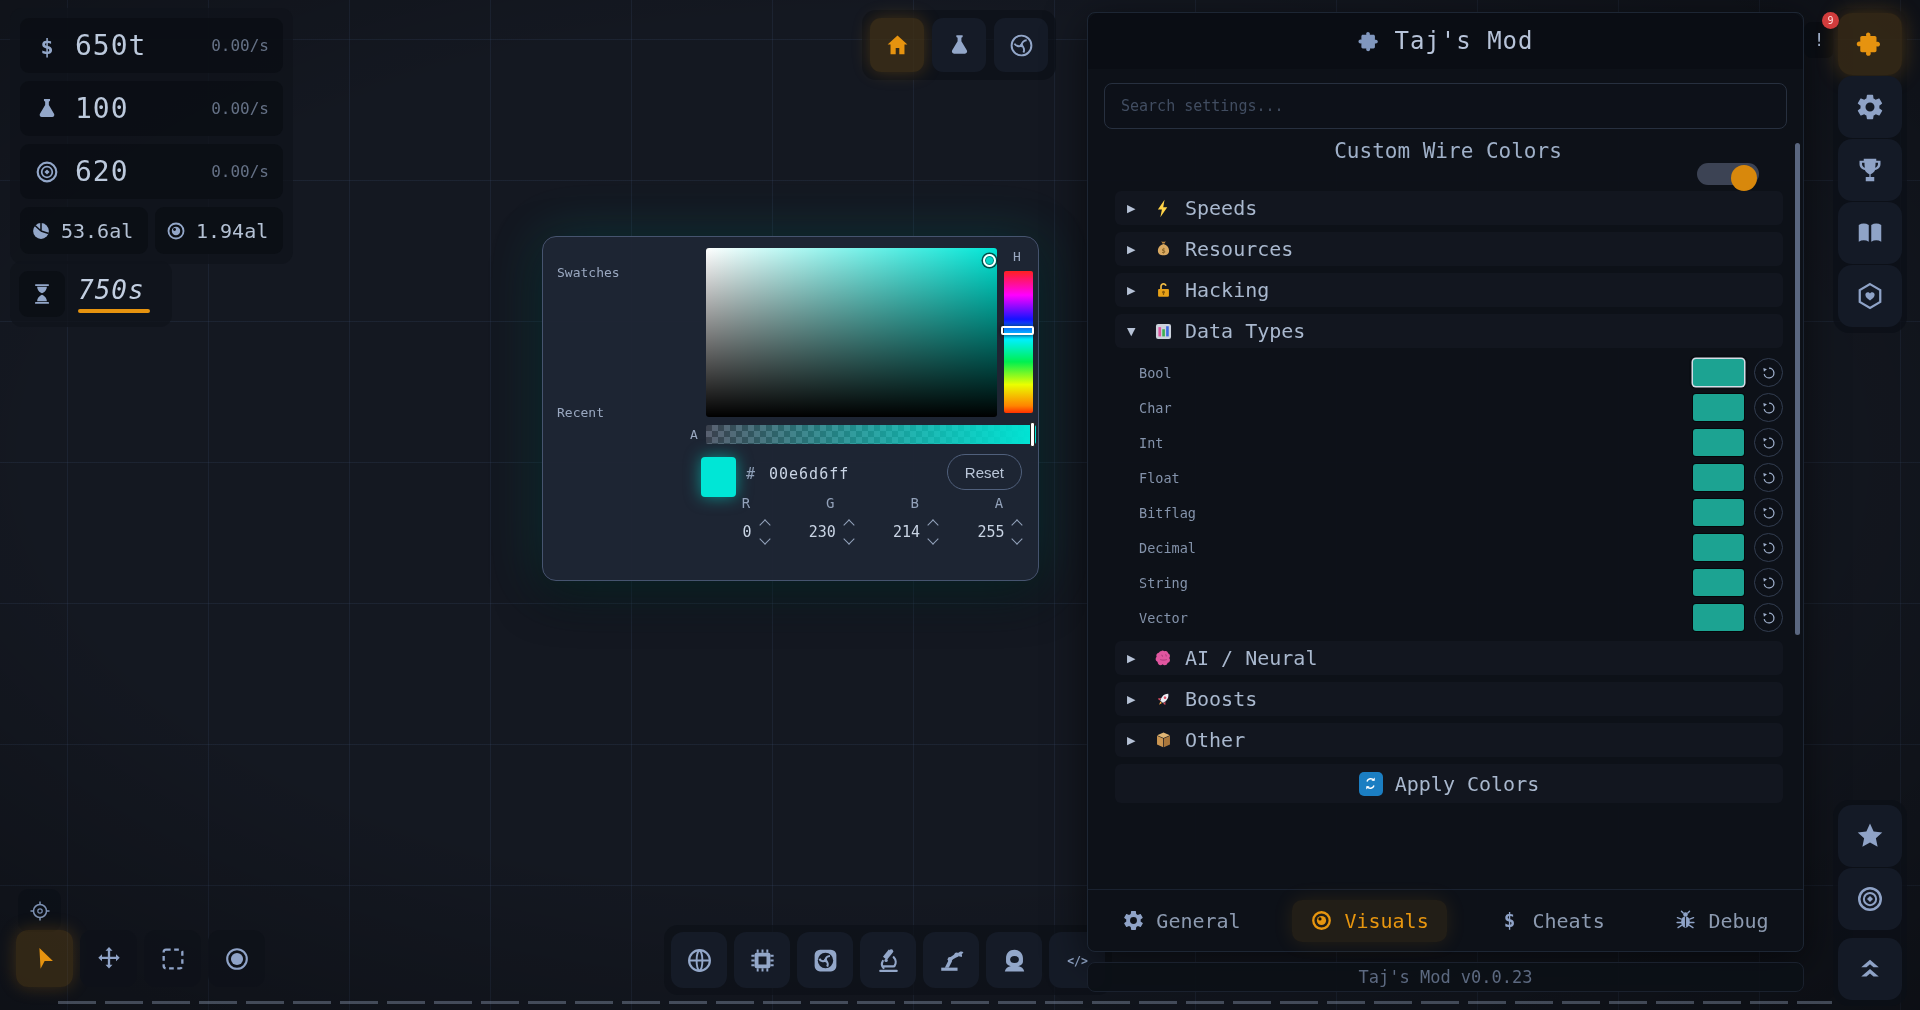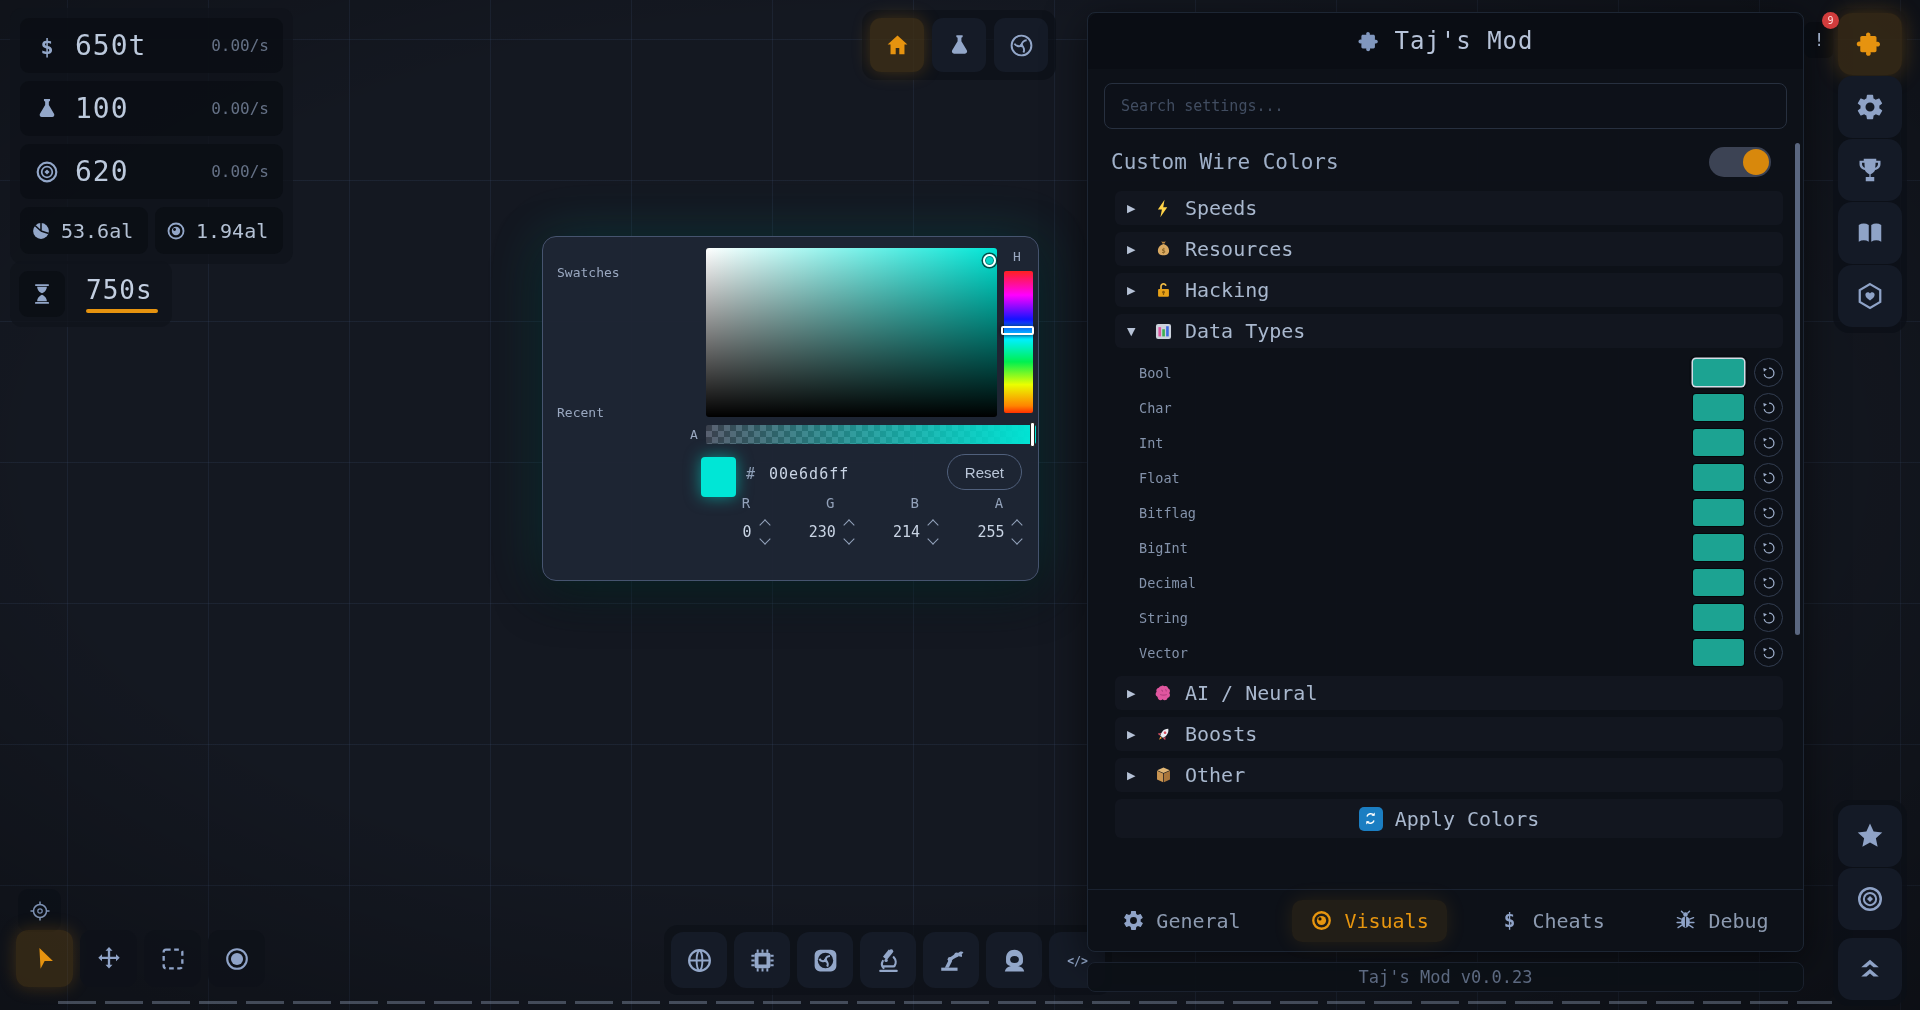--- a/index.html
+++ b/index.html
@@ -28,21 +28,21 @@
   .res-stats { display:flex; gap:7px; }
   .stat-box { flex:1; height:47px; background:rgba(11,14,20,.85); border-radius:9px;
     display:flex; align-items:center; padding:0 10px; }
   .stat-icon { width:22px; height:22px; color:#93a7c9; flex:none; }
   .stat-value { margin-left:9px; font-size:20px; color:#b4c1d4; }
   .timer { position:absolute; left:10px; top:261px; width:162px; height:66px; z-index:3;
     background:rgba(15,19,27,.78); border-radius:12px; display:flex; align-items:center; padding:9px; }
   .timer-iconbox { width:46px; height:46px; background:rgba(11,14,20,.85); border-radius:9px;
     display:flex; align-items:center; justify-content:center; }
   .timer-iconbox span { width:26px; height:26px; color:#93a7c9; display:block; }
-  .timer-col { margin-left:21px; }
+  .timer-col { margin-left:13px;font-style:italic; }
   .timer-value { font-size:26px; color:#c3cfe1; letter-spacing:1px; }
   .timer-bar { margin-top:4px; height:4px; width:72px; border-radius:2px; }
 
   
   .top-toolbar { position:absolute; left:862px; top:10px; z-index:3; display:flex; gap:8px;
     background:rgba(12,16,23,.72); border-radius:14px; padding:8px; }
   .sq-btn { width:54px; height:54px; border-radius:11px; background:#151b27; color:#93a7c9;
     display:flex; align-items:center; justify-content:center; }
   .sq-btn span { width:27px; height:27px; display:block; }
   .sq-btn.active { background:rgba(230,147,15,.18); color:#e6930f; box-shadow:0 0 18px rgba(230,147,15,.25); }
@@ -93,21 +93,21 @@
   .mod-header { height:56px; flex:none; background:#0a0d14; border-radius:12px 12px 0 0;
     display:flex; align-items:center; justify-content:center; gap:12px; }
   .mod-header-icon { width:25px; height:25px; color:#8197be; }
   .mod-title { font-size:24px; color:#b7c3d9; letter-spacing:1px; }
   .mod-search-wrap { padding:14px 16px 6px; flex:none; }
   .mod-search { width:100%; height:46px; background:#0d1119; border:1.5px solid #27303f; border-radius:8px;
     color:#aab6cc; font-size:15px; padding:12px 16px; font-family:inherit; outline:none; }
   .mod-search::placeholder { color:#414d61; }
   .mod-content { flex:1; padding:2px 14px 0 19px; position:relative; overflow:hidden; }
   .scroll-thumb { position:absolute; right:3px; top:8px; width:5px; height:492px; background:#5a6780; border-radius:3px; }
-  .wire-row { height:46px; display:flex; align-items:center; margin:2px 4px 6px; }
+  .wire-row { height:46px; display:flex; align-items:center; margin:2px 16px 6px;flex-direction:column; }
   .wire-label { font-size:21px; color:#9fb0c8; }
   .toggle { margin-left:auto; margin-right:14px; width:62px; height:30px; border-radius:15px; background:#3c4354; position:relative; }
   .toggle-knob { position:absolute; right:2px; top:2px; width:26px; height:26px; border-radius:50%; background:#d8880c; }
   .section-row { height:34px; margin:0 6px 7px 8px; background:#12161f; border-radius:6px;
     display:flex; align-items:center; padding:0 12px; gap:11px; }
   .section-chev { font-size:11px; color:#b6c2d6; width:15px; font-family:"DejaVu Sans",sans-serif; }
   .section-emoji { width:21px; height:21px; flex:none; }
   .section-label { font-size:20px; color:#a9b8ce; }
   .dt-row { height:35px; display:flex; align-items:center; padding-left:24px; margin:0 6px 0 8px; }
   .dt-label { font-size:13.5px; color:#8493ab; }
@@ -688,33 +688,20 @@
               <span class="dt-reset">
                 <span>
                   <svg class="ic">
                     <use href="#undo-icon"></use>
                   </svg>
                 </span>
               </span>
             </span>
           </div>
           <div class="dt-row">
-            <span class="dt-label">BigInt</span>
-            <span class="dt-right">
-              <span class="dt-swatch" style="background-color: rgb(28, 163, 146);"></span>
-              <span class="dt-reset">
-                <span>
-                  <svg class="ic">
-                    <use href="#undo-icon"></use>
-                  </svg>
-                </span>
-              </span>
-            </span>
-          </div>
-          <div class="dt-row">
             <span class="dt-label">Decimal</span>
             <span class="dt-right">
               <span class="dt-swatch" style="background-color: rgb(28, 163, 146);"></span>
               <span class="dt-reset">
                 <span>
                   <svg class="ic">
                     <use href="#undo-icon"></use>
                   </svg>
                 </span>
               </span>

